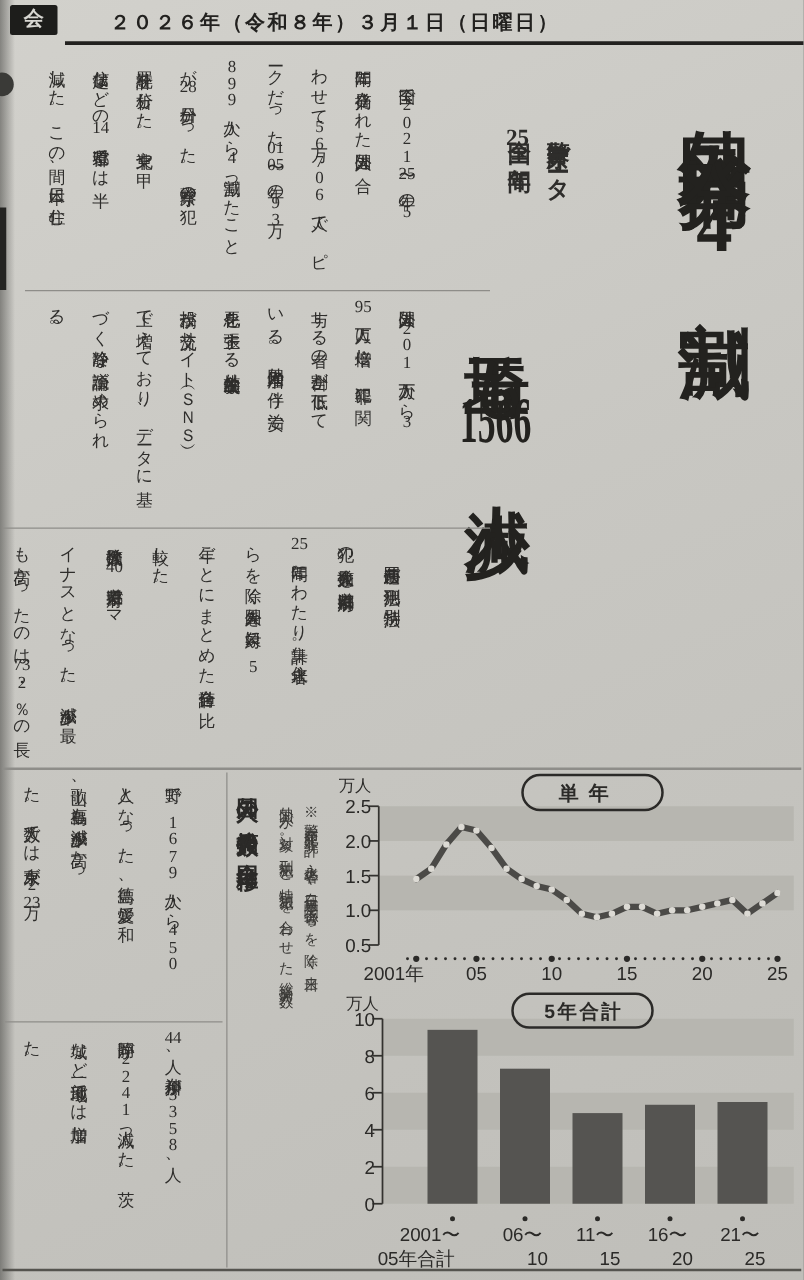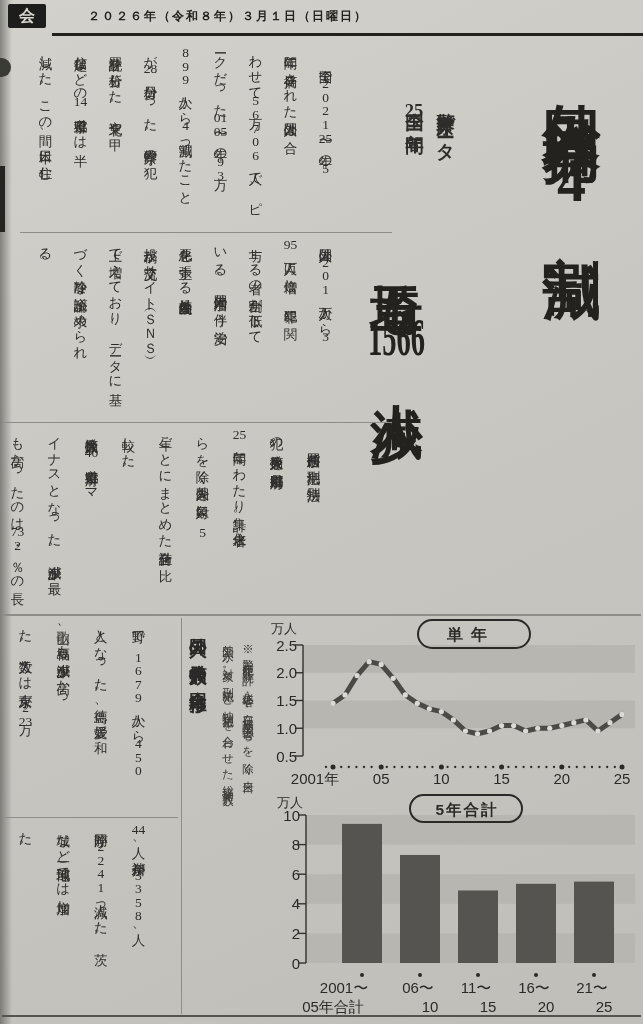--- a/index.html
+++ b/index.html
@@ -8,21 +8,21 @@
         font-family:"Liberation Serif","DejaVu Serif",serif;color:#2b2a28;}
   
   .edge-shadow{position:absolute;left:0;top:0;width:12px;height:100%;
         background:linear-gradient(90deg,rgba(55,55,52,.5),rgba(55,55,52,0));pointer-events:none;}
   .blob{position:absolute;left:-8px;top:58px;width:19px;height:19px;border-radius:50%;background:#3a3a37;}
   .mark-bar{position:absolute;left:0;top:166px;width:5px;height:66px;background:#242422;}
   
   .badge{position:absolute;left:8px;top:4px;width:38px;height:24px;background:#1d1d1b;color:#d8d7d2;
         font-size:16px;font-weight:bold;text-align:center;line-height:24px;border-radius:2px;
         font-family:"Liberation Sans",sans-serif;}
-  .date{position:absolute;left:88px;top:8px;font-size:12px;font-weight:bold;letter-spacing:2px;color:#22211f;}
+  .date{position:absolute;left:88px;top:8px;font-size:16px;font-weight:bold;letter-spacing:2px;color:#22211f;}
   .hrule,.vrule{position:absolute;background:#8e8d89;}
   .header-rule{left:52px;top:33px;width:591px;height:3px;background:#22211f;}
   
   .vert{writing-mode:vertical-rl;text-orientation:mixed;position:absolute;}
   .tcy{text-combine-upright:all;}
   .v-band{position:absolute;display:flex;flex-direction:row-reverse;justify-content:space-between;}
   .v-col{writing-mode:vertical-rl;text-orientation:mixed;height:100%;width:35px;line-height:35px;
         font-size:13.5px;letter-spacing:.6px;color:#2e2d2b;}
   
   .headline{left:502px;top:58px;width:138px;height:532px;line-height:138px;

